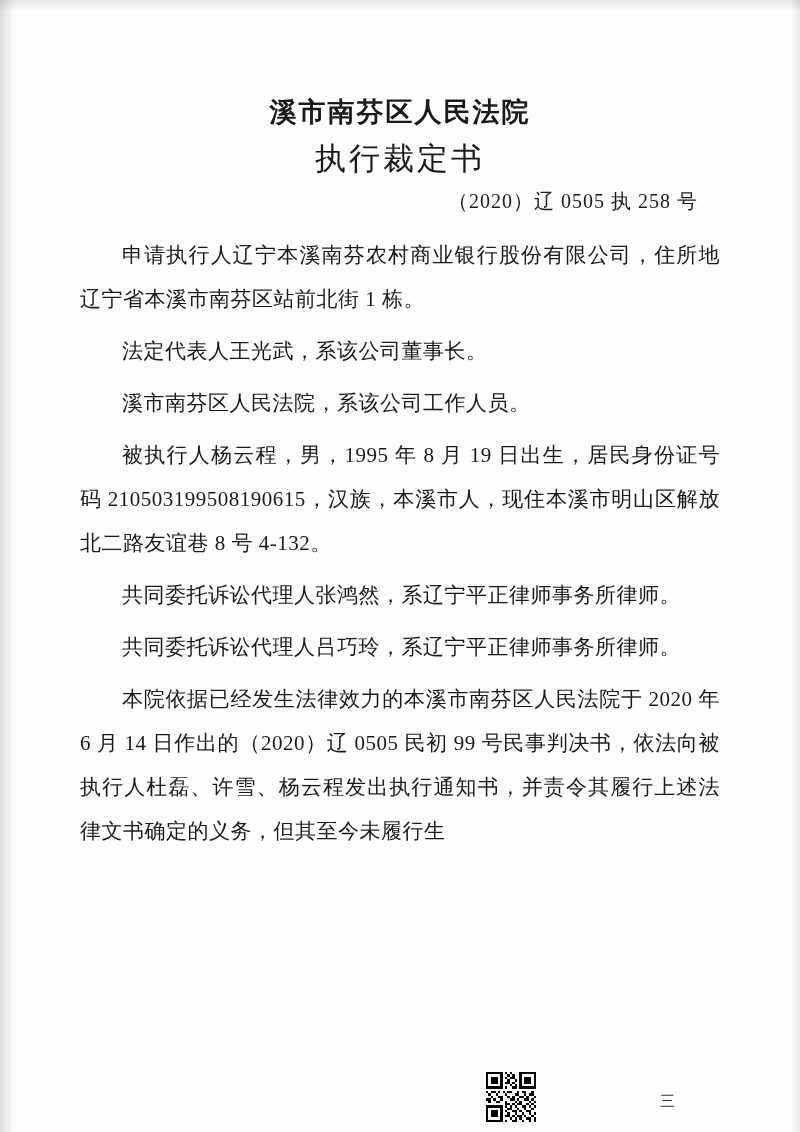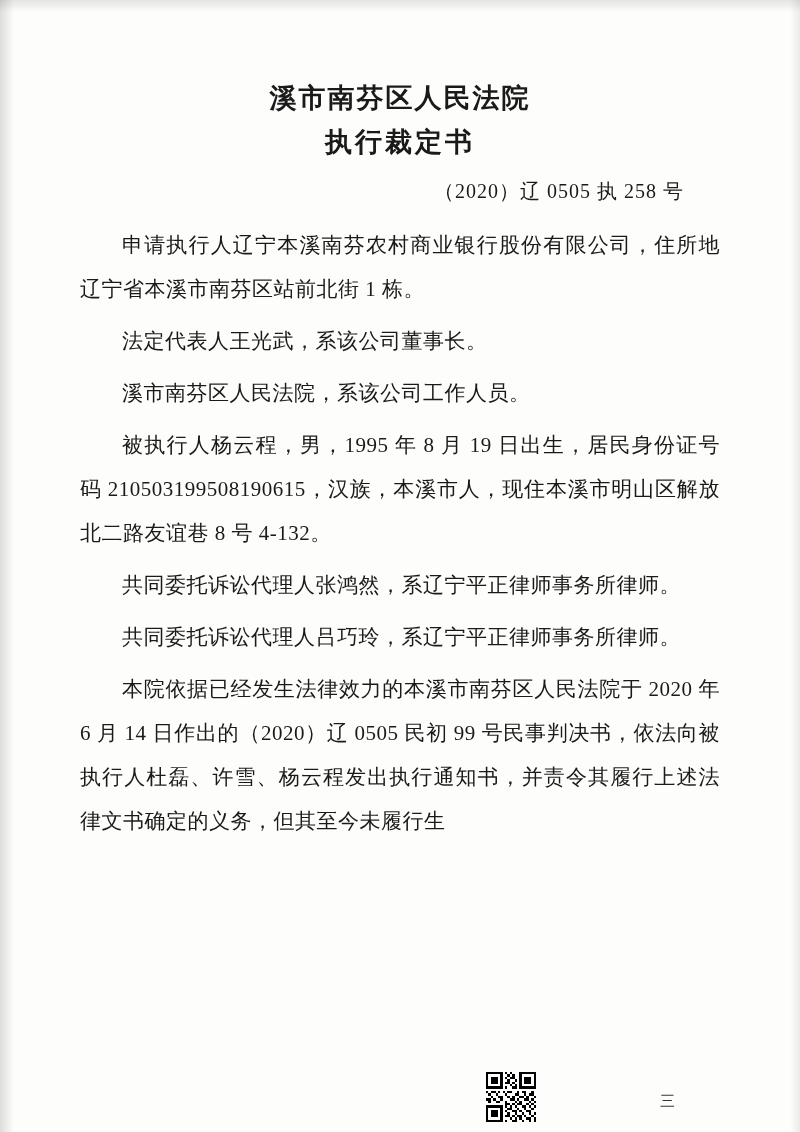--- a/index.html
+++ b/index.html
@@ -21,35 +21,35 @@
     height: 1132px;
     background: #fdfdfb;
     box-sizing: border-box;
     padding: 60px 72px 0 72px;
   }
   .doc-court {
     text-align: center;
     font-size: 27px;
     font-weight: bold;
     letter-spacing: 2px;
-    margin: 20px 0 6px 0;
+    margin: 34px 0 6px 0;
     font-family: "Liberation Serif", "DejaVu Serif", serif;
   }
   .doc-title {
     text-align: center;
-    font-size: 27px;
-    font-weight: bold;
+    font-size: 31px;
+    font-weight: normal;
     letter-spacing: 3px;
-    margin: 8px 0 18px 0;
+    margin: 8px 0 8px 0;
   }
   .doc-casenum {
     text-align: right;
     font-size: 20px;
     letter-spacing: 1px;
-    margin: 4px 44px 18px 0;
+    margin: 4px 30px 18px 0;
   }
   .body-text {
     font-size: 21px;
     line-height: 44px;
     text-align: justify;
     text-justify: inter-ideograph;
     letter-spacing: 0.5px;
   }
   .para {
     margin: 8px;

